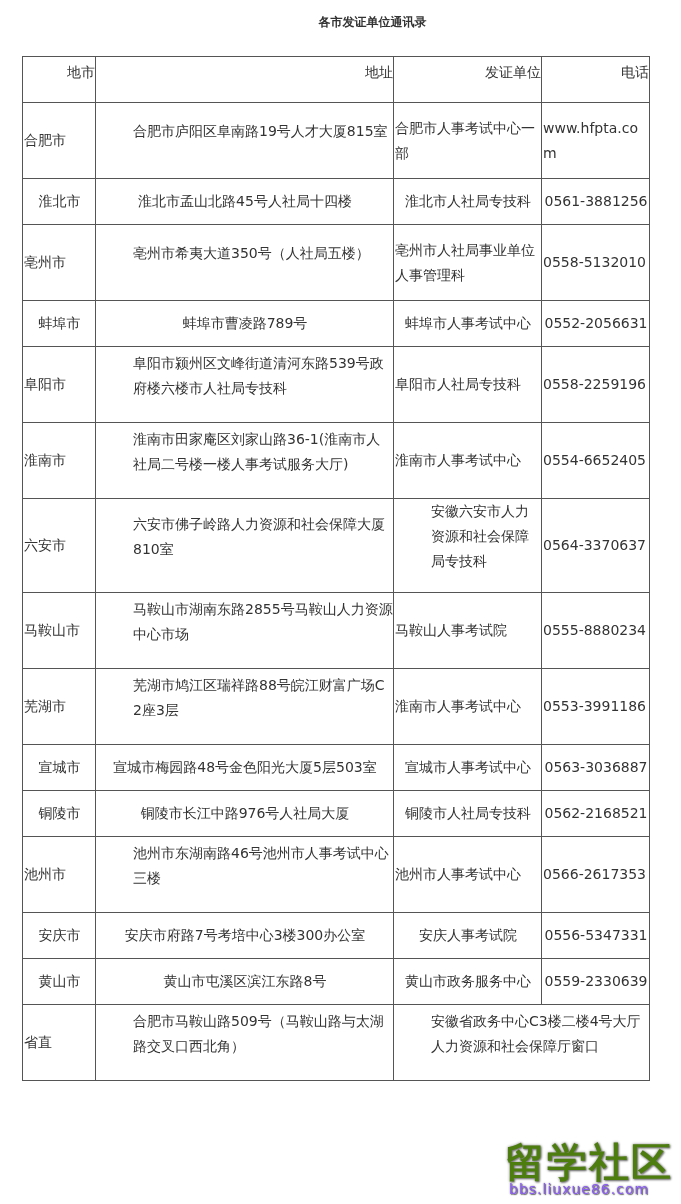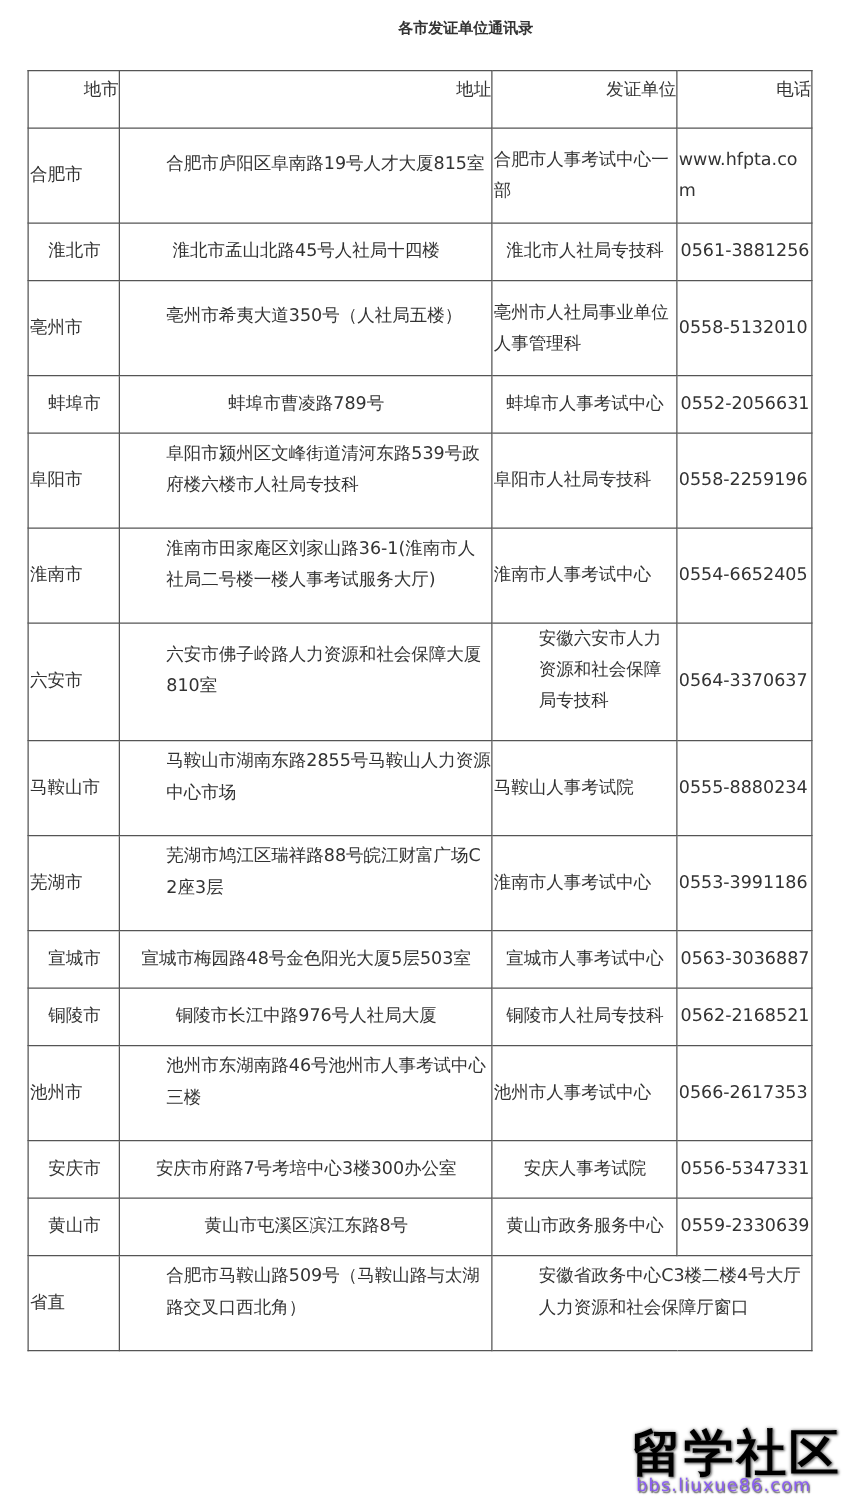--- a/index.html
+++ b/index.html
@@ -13,21 +13,21 @@
               font-size: 14px; line-height: 25px; vertical-align: middle; text-align: left;
               font-weight: normal; color: #333; word-break: break-all; }
   table.dir th { vertical-align: top; text-align: right; padding-top: 3px; height: 42px; }
   col.c1 { width: 73px; } col.c2 { width: 298px; } col.c3 { width: 148px; } col.c4 { width: 108px; }
   tr.h2 td { height: 45px; text-align: center; }
   tr.h3 td { height: 75px; }
   td .inner { padding-bottom: 18px; margin-left: 36px; }
   td.phone { letter-spacing: 0px; font-size: 14px; margin-left: 29px; }
   .watermark { position: absolute; left: 505px; top: 1135px; width: 170px; height: 66px;
                pointer-events: none; }
-  .wm-big { position: absolute; left: 0; top: 0; font-size: 40px; font-weight: bold; color: #000000;
+  .wm-big { position: absolute; left: 0; top: 0; font-size: 40px; font-weight: bold; color: #4d7c0f;
             letter-spacing: 2px; text-shadow: 0 0 3px #888, 1px 1px 2px #666; }
   .wm-small { position: absolute; left: 4px; top: 46px; font-size: 14px; color: #8b5cf6;
               letter-spacing: 1px; text-shadow: 0 0 2px #777, 1px 1px 1px #666; }
 </style>
 </head>
 <body>
 
 <div class="title">各市发证单位通讯录</div>
 
 <table class="dir">

